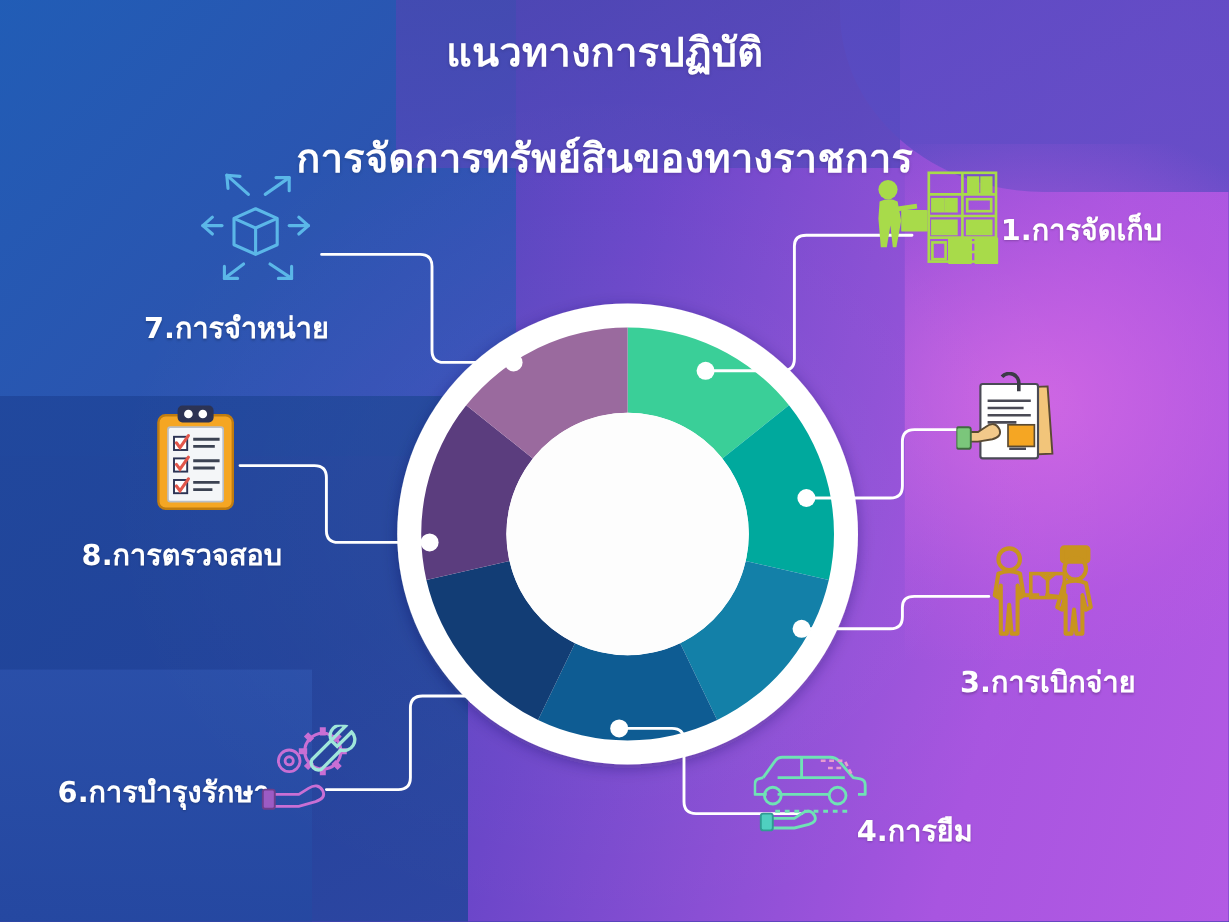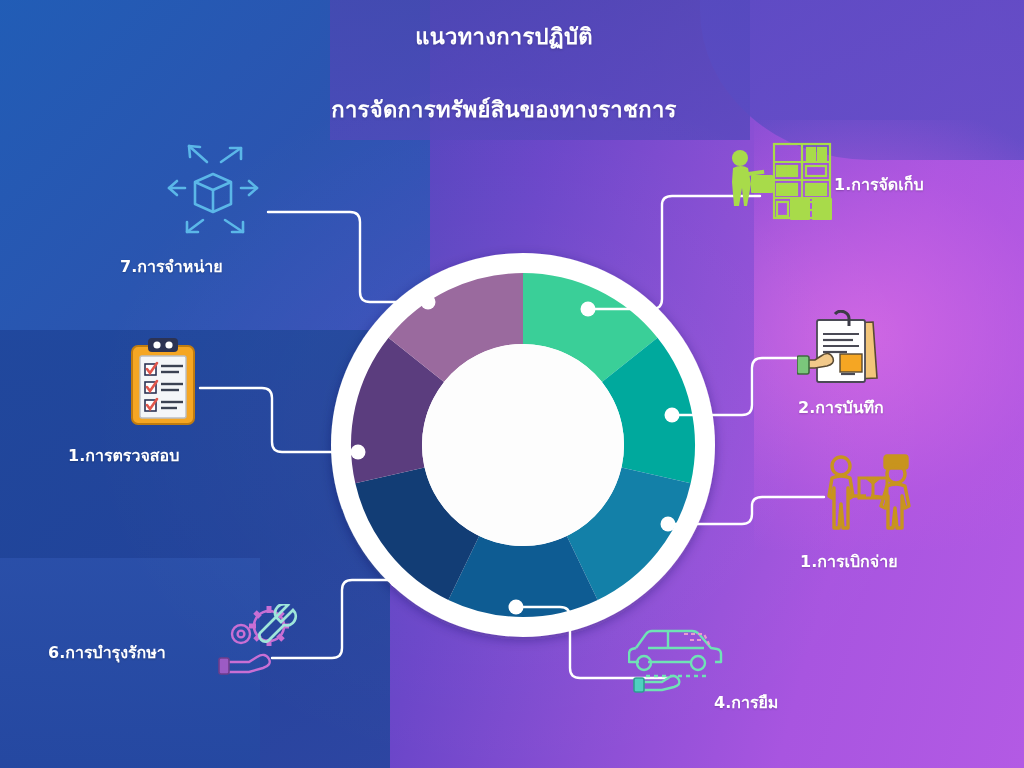--- a/index.html
+++ b/index.html
@@ -49,42 +49,42 @@
     background:radial-gradient(ellipse at 30% 50%, rgba(214,105,228,.85) 0%, rgba(190,90,225,.35) 55%, rgba(180,86,222,0) 78%);
   }
   .bg-vign{
     position:absolute;inset:0;
     background:radial-gradient(ellipse at 50% 55%, rgba(255,255,255,.045) 0%, rgba(0,0,0,0) 60%);
   }
 
   
   .title{
     position:absolute;left:0;right:16px;top:22px;text-align:center;
-    color:#fff;font-weight:bold;font-size:22px;line-height:1.32;
+    color:#fff;font-weight:bold;font-size:33px;line-height:1.32;
     letter-spacing:.3px;text-shadow:0 1px 3px rgba(0,0,0,.18);
     z-index:8;
   }
   .title .l1{display:block;}
   .title .l2{display:block;margin-top:44px;}
 
   
   #wheel{
     position:absolute;left:328px;top:250px;width:390px;height:390px;z-index:5;
   }
   #wheel svg{display:block;overflow:visible;}
 
   
   .lbl{
-    position:absolute;color:#ffffff;font-weight:bold;font-size:16px;
+    position:absolute;color:#ffffff;font-weight:bold;font-size:24px;
     white-space:nowrap;z-index:9;text-shadow:0 1px 2px rgba(0,0,0,.22);
   }
   .lbl-1{left:834px;top:172px;}
   .lbl-2{left:798px;top:395px;}
   .lbl-3{left:800px;top:549px;}
-  .lbl-4{left:714px;top:673px;margin-top:17px;}
+  .lbl-4{left:714px;top:673px;}
   .lbl-5{left:48px;top:640px;}
   .lbl-6{left:68px;top:443px;}
   .lbl-7{left:120px;top:254px;text-align:center;}
 
   
   .ico{position:absolute;z-index:9;}
   .ico svg{display:block;}
   .ico-1{left:722px;top:142px;}
   .ico-2{left:797px;top:310px;}
   .ico-3{left:823px;top:452px;}
@@ -155,25 +155,24 @@
       <circle cx="672" cy="415" r="7.5"></circle>
       <circle cx="668" cy="524" r="7.5"></circle>
       <circle cx="516" cy="607" r="7.5"></circle>
       <circle cx="397" cy="580" r="7.5"></circle>
       <circle cx="358" cy="452" r="7.5"></circle>
       <circle cx="428" cy="302" r="7.5"></circle>
     </g>
   </svg>
 
   <div class="lbl lbl-1">1.การจัดเก็บ</div>
-  <div class="lbl lbl-2">2.การบันทึก</div>
-  <div class="lbl lbl-3">1.การเบิกจ่าย</div>
+  <div class="lbl lbl-3">3.การเบิกจ่าย</div>
   <div class="lbl lbl-4">4.การยืม</div>
   <div class="lbl lbl-5">6.การบำรุงรักษา</div>
-  <div class="lbl lbl-6">1.การตรวจสอบ</div>
+  <div class="lbl lbl-6">8.การตรวจสอบ</div>
   <div class="lbl lbl-7">7.การจำหน่าย</div>
 
   <div class="ico ico-1">
     <svg width="110" height="84" viewBox="0 0 110 84">
       <g stroke="#A8DB4A" stroke-width="2.2" fill="none">
         <rect x="52" y="2" width="56" height="74"></rect>
         <line x1="52" y1="20" x2="108" y2="20"></line>
         <line x1="52" y1="38" x2="108" y2="38"></line>
         <line x1="52" y1="56" x2="108" y2="56"></line>
         <line x1="80" y1="2" x2="80" y2="76"></line>

